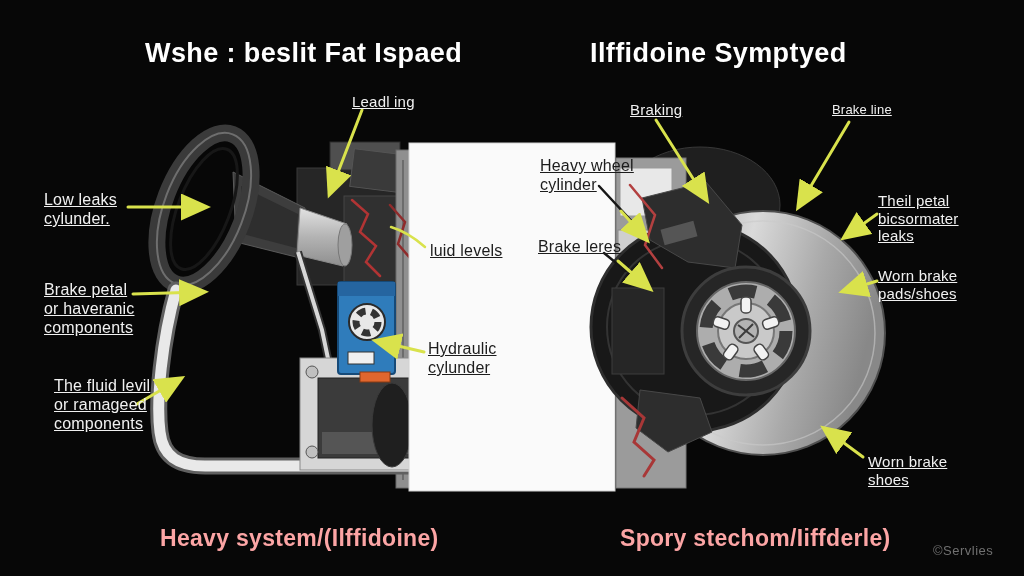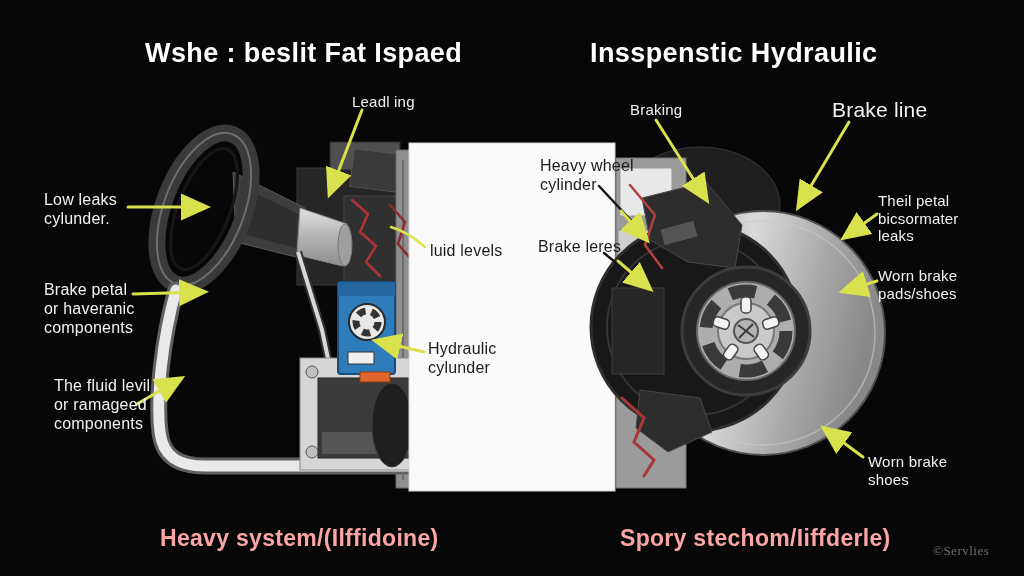--- a/index.html
+++ b/index.html
@@ -7,26 +7,26 @@
     --arrow:#d9e24c; --panel:#fafafa;
   }
   html,body{margin:0;padding:0;background:#000;}
   #stage{
     position:relative;width:1024px;height:576px;overflow:hidden;
     background:var(--bg);
     font-family:"Liberation Sans", sans-serif;
     -webkit-font-smoothing:antialiased;
   }
   #stage svg{position:absolute;left:0;top:0;}
-  .lbl{position:absolute;color:var(--label);font-size:16px;line-height:19px;letter-spacing:.2px;white-space:nowrap;}
+  .lbl{position:absolute;color:var(--label);font-size:16px;line-height:19px;letter-spacing:.2px;white-space:nowrap;text-decoration:underline;}
   .lbl span{display:block;}
   .panel-lbl{color:var(--panel-label);}
   .title{position:absolute;color:#fff;font-size:27px;font-weight:bold;letter-spacing:.4px;white-space:nowrap;}
   .caption{position:absolute;color:#fca5a5;font-size:23px;font-weight:bold;letter-spacing:.3px;white-space:nowrap;}
-  .watermark{position:absolute;color:#707070;font-size:13px;letter-spacing:.5px;font-family:Liberation Serif, serif;}
+  .watermark{position:absolute;color:#707070;font-size:13px;letter-spacing:.5px;}
   .arrow{stroke:var(--arrow);stroke-width:3;fill:none;stroke-linecap:round;}
   .arrow-thin{stroke:var(--arrow);stroke-width:2.5;fill:none;stroke-linecap:round;}
   .ah{fill:var(--arrow);}
   .blk{stroke:#161616;stroke-width:2.5;fill:none;stroke-linecap:round;}
 </style>
 </head>
 <body>
 
 <div id="stage">
 
@@ -156,25 +156,25 @@
       <path class="arrow" d="M877,281 L844,291" marker-end="url(#ah)"></path>
       <path class="arrow" d="M863,457 L825,429" marker-end="url(#ah)"></path>
       <path class="arrow" d="M424,352 L377,341" marker-end="url(#ah)"></path>
       <path class="arrow" d="M621,211 L646,239" marker-end="url(#ah)"></path>
       <path class="arrow" d="M618,261 L649,288" marker-end="url(#ah)"></path>
       <path class="arrow-thin" d="M391,227 Q408,232 425,247"></path>
     </g>
   </svg>
 
   <div class="title" style="left:145px;top:38px">Wshe : beslit Fat Ispaed</div>
-  <div class="title" style="left:590px;top:38px">Insspenstic Hydraulic</div>
+  <div class="title" style="left:590px;top:38px">Ilffidoine Symptyed</div>
 
   <div class="lbl" style="left:352px;top:92px;font-size:15px">Leadl ing</div>
   <div class="lbl" style="left:630px;top:100px;font-size:15px">Braking</div>
-  <div class="lbl" style="left:832px;top:100px;font-size:21px">Brake line</div>
+  <div class="lbl" style="left:832px;top:100px;font-size:13px">Brake line</div>
 
   <div class="lbl" style="left:44px;top:190px">
     <span>Low leaks</span>
     <span>cylunder.</span>
   </div>
   <div class="lbl" style="left:44px;top:280px">
     <span>Brake petal</span>
     <span>or haveranic</span>
     <span>components</span>
   </div>

